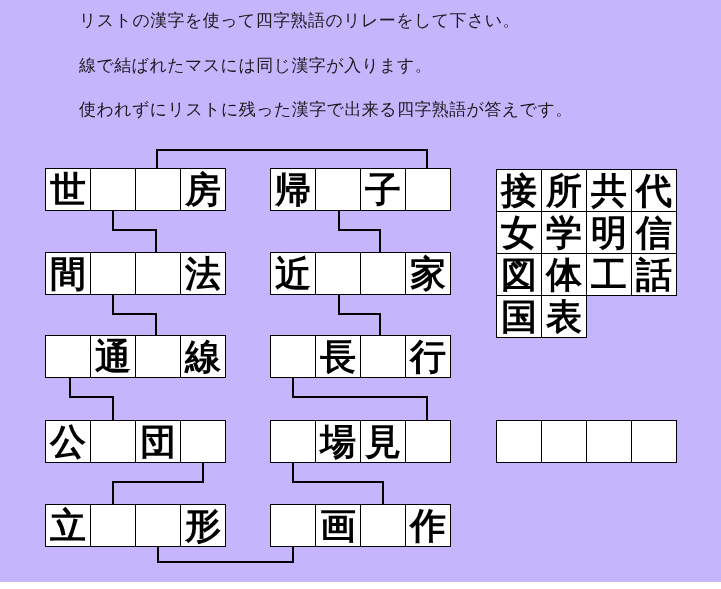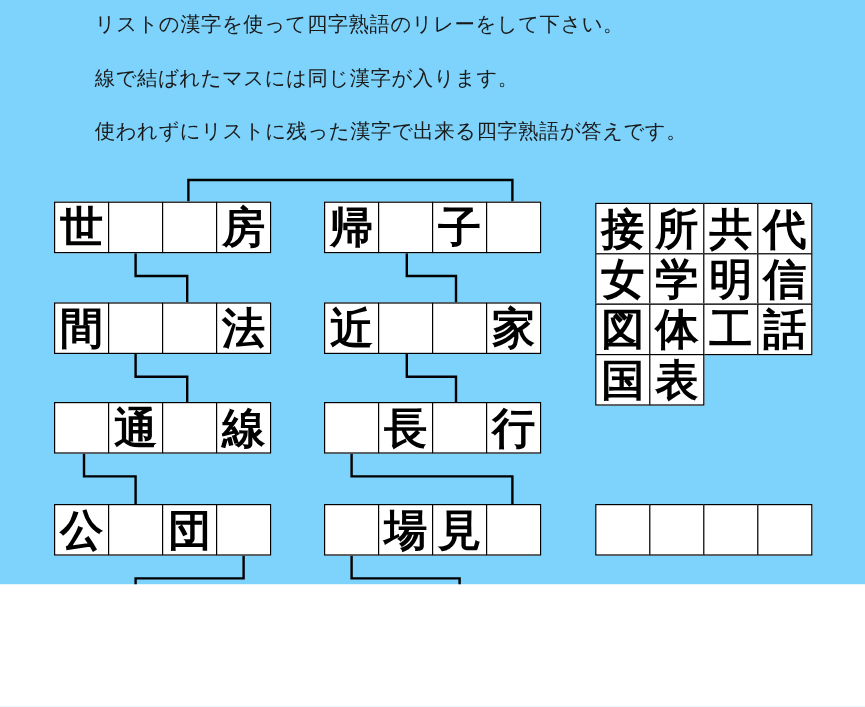--- a/index.html
+++ b/index.html
@@ -1,17 +1,17 @@
 <!DOCTYPE html>
 <html><head>
 <meta charset="utf-8">
 <style>
   html,body { margin:0; padding:0; background:#fff; }
   .page {
-    position:relative; width:721px; height:487px; background:#7dd3fc;
+    position:relative; width:721px; height:582px; background:#c4b5fd;
     font-family:"Liberation Sans","DejaVu Sans",sans-serif; overflow:hidden;
   }
   .inst {
     position:absolute; left:79px; white-space:nowrap;
     font-family:"Liberation Serif","DejaVu Serif",serif;
     font-size:17px; line-height:21px; color:#1a1a1a; letter-spacing:0.4px;
   }
   .connectors { position:absolute; left:0; top:0; }
   .connectors polyline { fill:none; stroke:#000; stroke-width:2; }
   .prow { position:absolute; display:flex; }

